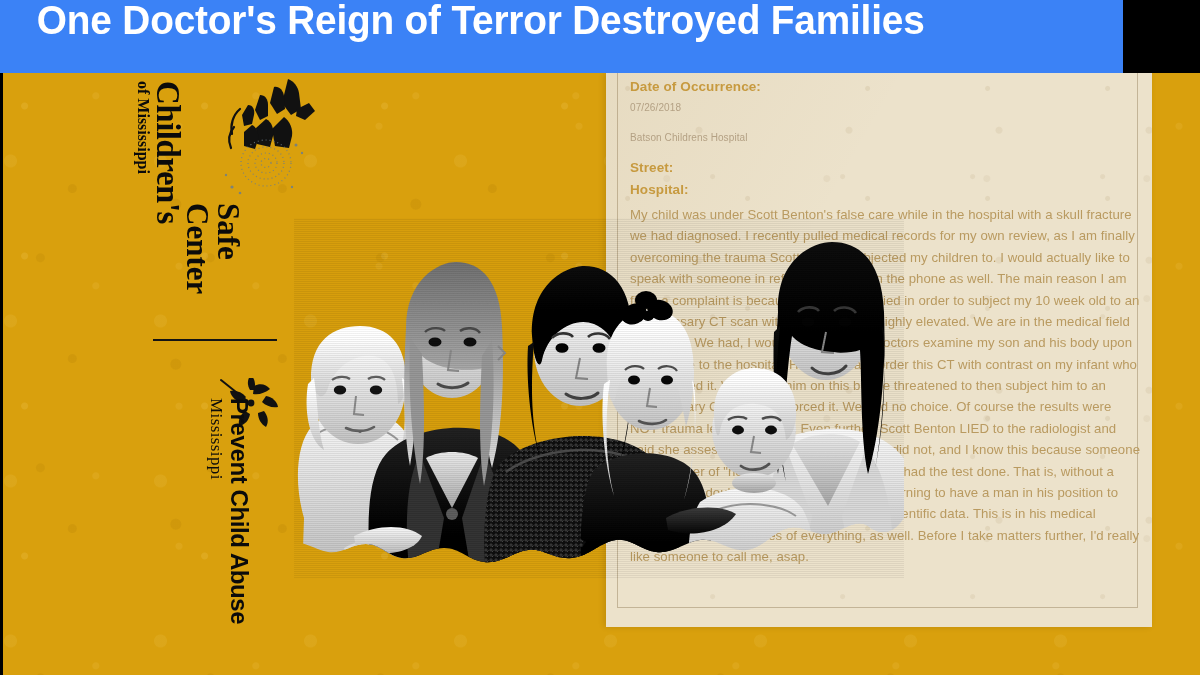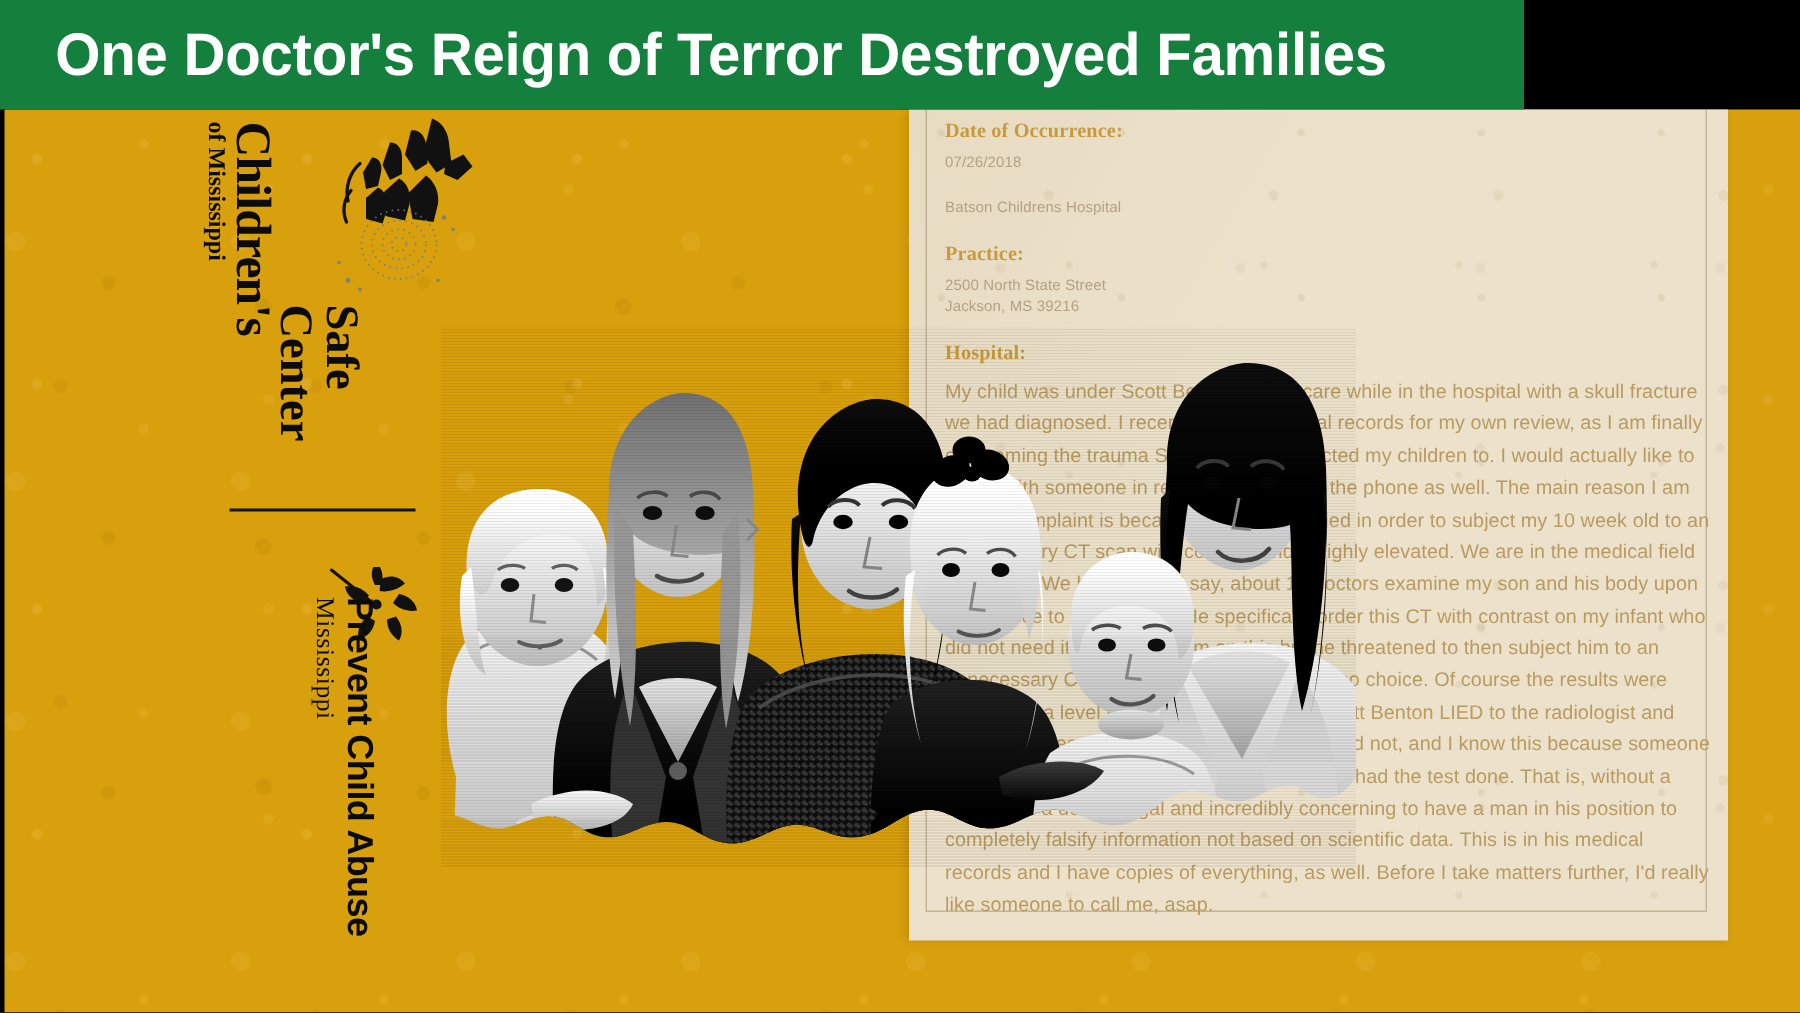--- a/index.html
+++ b/index.html
@@ -45,25 +45,24 @@
       radial-gradient(circle at 5% 55%, rgba(255,230,160,.10) 0 6px, transparent 7px);
     background-size: 180px 150px, 210px 170px, 160px 190px, 240px 160px, 200px 140px, 170px 210px, 150px 160px;
     opacity: .9;
     pointer-events: none;
   }
 
   
   .title-bar {
     position: absolute;
     left: 0; top: 0;
-    width: 1016px;
+    width: 1123px;
     height: 73px;
-    background: #15803d;
+    background: #3b82f6;
     display: flex;
-    align-items: center;
     z-index: 40;
   }
   .title-text {
     color: #ffffff;
     font-family: "Liberation Sans", sans-serif;
     font-weight: 700;
     font-size: 40px;
     line-height: 1;
     letter-spacing: -0.2px;
     padding-left: 38px;
@@ -226,21 +225,20 @@
     right: 10px;
     color: #b08a4e;
     font-family: "Liberation Sans", sans-serif;
   }
   .doc-label {
     font-weight: 700;
     font-size: 13.5px;
     color: #c79a3f;
     margin: 0 0 7px 0;
     letter-spacing: .1px;
-    font-family: Liberation Serif, serif;
   }
   .doc-value {
     font-size: 10px;
     color: #b4a184;
     margin: 0 0 16px 0;
     line-height: 1.35;
     letter-spacing: .1px;
   }
   .doc-value.tight { margin-bottom: 16px; }
   .doc-narrative {
@@ -283,23 +281,21 @@
 
   <div class="document">
     <div class="doc-inner-border"></div>
     <div class="doc-body">
 
       <div class="doc-label">Date of Occurrence:</div>
       <div class="doc-value">07/26/2018</div>
 
       <div class="doc-value">Batson Childrens Hospital</div>
 
-      <div class="doc-label">Practice:</div>
-      <div class="doc-value tight" style="white-space: pre-line;">2500 North State Street
-Jackson, MS 39216</div>
+      <div class="doc-label">Street:</div>
 
       <div class="doc-label">Hospital:</div>
       <div class="doc-narrative">My child was under Scott Benton's false care while in the hospital with a skull fracture we had diagnosed. I recently pulled medical records for my own review, as I am finally overcoming the trauma Scott Benton subjected my children to. I would actually like to speak with someone in reference to this on the phone as well. The main reason I am filing a complaint is because Scott Benton lied in order to subject my 10 week old to an unnecessary CT scan with contrast and a highly elevated. We are in the medical field ourselves. We had, I would say, about 10 doctors examine my son and his body upon admittance to the hospital. He specifically order this CT with contrast on my infant who did not need it. We fought him on this but he threatened to then subject him to an unnecessary CT scan and forced it. We had no choice. Of course the results were NOT trauma level indicative. Even further, Scott Benton LIED to the radiologist and said she assessed him for said bruising and did not, and I know this because someone informed her of "noted new bruising" after she had the test done. That is, without a shadow of a doubt illegal and incredibly concerning to have a man in his position to completely falsify information not based on scientific data. This is in his medical records and I have copies of everything, as well. Before I take matters further, I'd really like someone to call me, asap.</div>
     </div>
   </div>
 
   <div class="logo-column">
 
     <div class="logo-block-1">
       <div class="vert-wrap logo-children-name">

